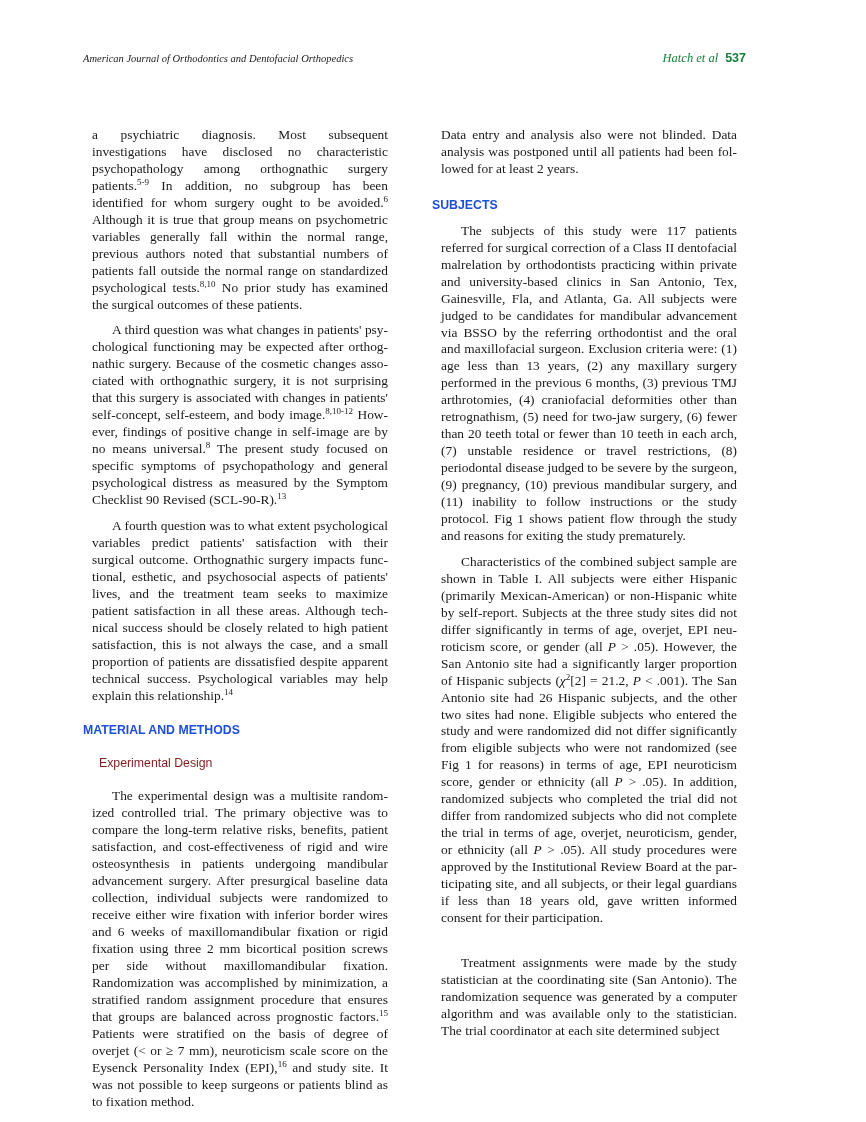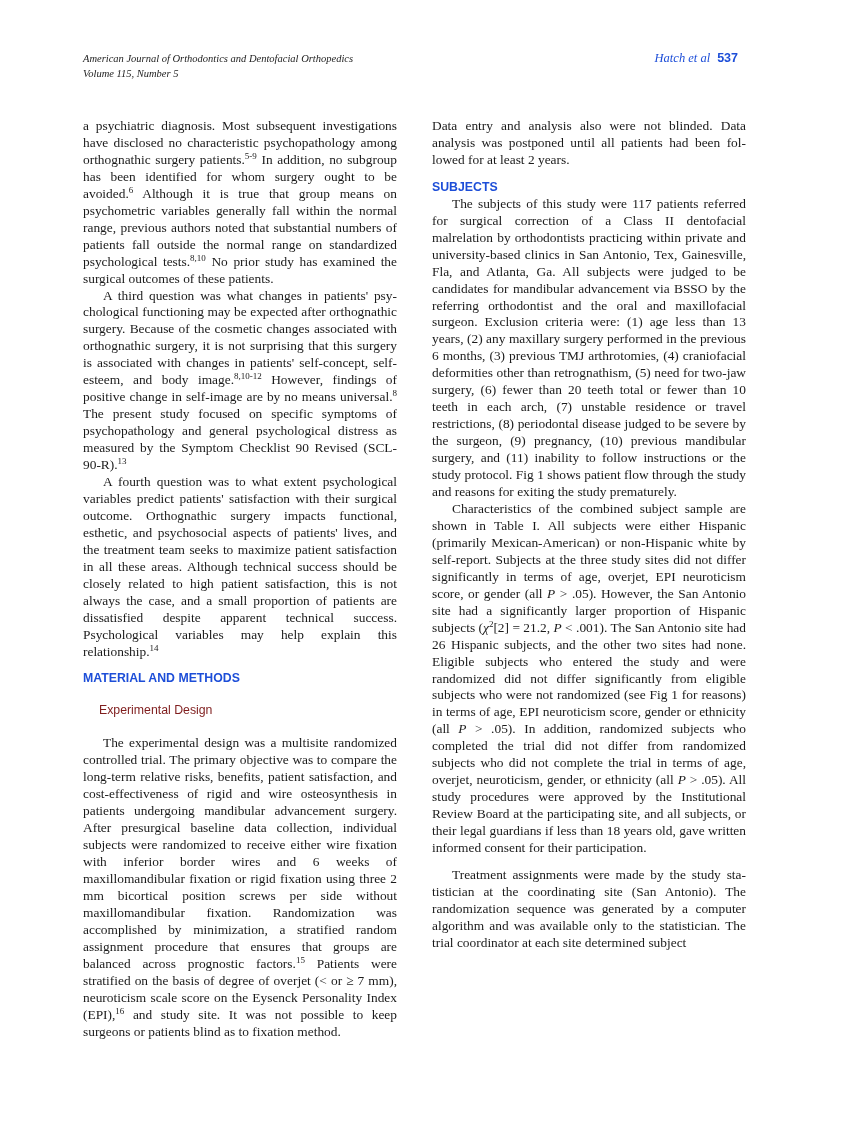--- a/index.html
+++ b/index.html
@@ -1,42 +1,41 @@
 <!DOCTYPE html>
 <html><head>
 <meta charset="utf-8">
 <style>
   html, body { margin: 0; padding: 0; background: #ffffff; }
   body { width: 866px; height: 1122px; position: relative; overflow: hidden; }
   .page { position: absolute; left: 0; top: 0; width: 808px; height: 1122px; padding-left: 16px; }
   .running-head { position: absolute; left: 83px; top: 51px; width: 663px; height: 32px; }
   .rh-left { position: absolute; left: 0; top: 0; font-family: "Liberation Serif", serif; font-style: italic; font-size: 10.5px; line-height: 15px; color: #222; }
-  .rh-right { position: absolute; right: 8px; top: 0; font-family: "Liberation Serif", serif; font-size: 12.5px; line-height: 15px; color: #1d4ed8; }
+  .rh-right { position: absolute; right: 0; top: 0; font-family: "Liberation Serif", serif; font-size: 12.5px; line-height: 15px; color: #15803d; }
   .rh-right .authors { font-style: italic; }
   .rh-right .pageno { font-family: "Liberation Sans", sans-serif; font-weight: bold; font-size: 12.5px; margin-left: 7px; }
   .col { position: absolute; top: 118px; width: 314px; font-family: "Liberation Serif", serif; font-size: 13.4px; line-height: 16.95px; color: #1a1a1a; }
   .col.left { left: 83px; }
   .col.right { left: 432px; }
-  .col p { margin: 0; text-align: justify; hyphens: manual; }
+  .col p { margin: 9px; text-align: justify; hyphens: manual; }
   .col p.indent { text-indent: 20px; }
   .col sup { font-size: 9px; line-height: 0; vertical-align: 5px; }
   h2.section { margin: 0; font-family: "Liberation Sans", sans-serif; font-weight: bold; font-size: 12.3px; line-height: 16.95px; color: #1d4ed8; }
   h3.subsection { margin: 16px; font-family: "Liberation Sans", sans-serif; font-weight: normal; font-size: 12.3px; line-height: 16.95px; color: #7f1d1d; }
   .gap-small { height: 9px; }
   .gap-mid { height: 10px; }
 </style>
 </head>
 <body>
 
 <div class="page">
 
   <div class="running-head">
     <div class="rh-left">
       <div>American Journal of Orthodontics and Dentofacial Orthopedics</div>
-      <div>Volume 115, Number 5</div>
     </div>
     <div class="rh-right">
       <span class="authors">Hatch et al</span><span class="pageno">537</span>
     </div>
   </div>
 
   <div class="col left">
     <p><span>a psychiatric diagnosis. Most subsequent investigations have disclosed no characteristic psychopathology among orthognathic surgery patients.</span><sup>5-9</sup><span> In addition, no subgroup has been identified for whom surgery ought to be avoided.</span><sup>6</sup><span> Although it is true that group means on psychometric variables generally fall within the normal range, previous authors noted that substantial numbers of patients fall outside the normal range on standard­ized psychological tests.</span><sup>8,10</sup><span> No prior study has exam­ined the surgical outcomes of these patients.</span></p>
 
     <p class="indent"><span>A third question was what changes in patients' psy­chological functioning may be expected after orthog­nathic surgery. Because of the cosmetic changes asso­ciated with orthognathic surgery, it is not surprising that this surgery is associated with changes in patients' self-concept, self-esteem, and body image.</span><sup>8,10-12</sup><span> How­ever, findings of positive change in self-image are by no means universal.</span><sup>8</sup><span> The present study focused on spe­cific symptoms of psychopathology and general psy­chological distress as measured by the Symptom Checklist 90 Revised (SCL-90-R).</span><sup>13</sup></p>

